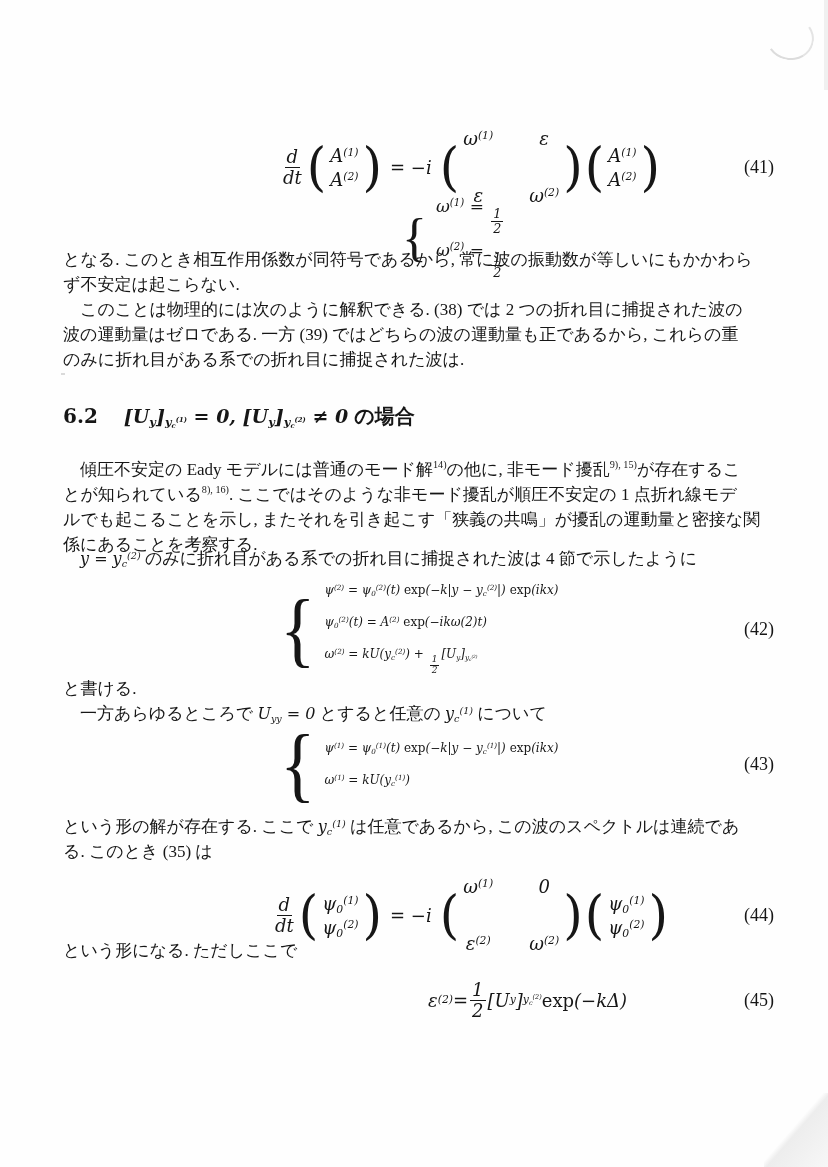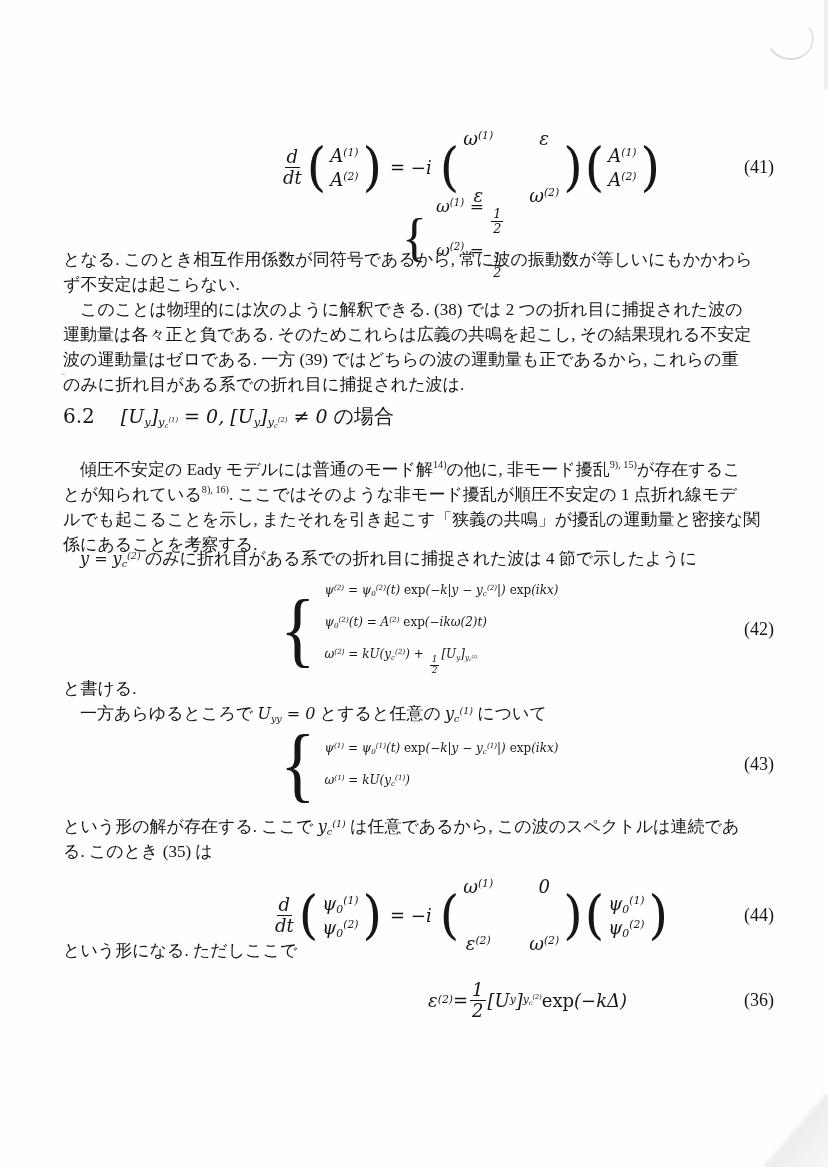--- a/index.html
+++ b/index.html
@@ -6,21 +6,21 @@
   .page{position:relative;width:828px;height:1167px;margin:0 auto;background:#fefefe;
         color:#161616;font-family:"Liberation Serif","DejaVu Serif",serif;overflow:hidden;}
   
   .para{position:absolute;left:63px;width:718px;font-size:17px;line-height:25px;
         font-family:"Liberation Serif","DejaVu Serif",serif;font-weight:500;}
   .line{white-space:nowrap;}
   .line .jp{font-family:"Liberation Serif","DejaVu Serif",serif;}
   .line .m{font-family:"DejaVu Serif",serif;font-style:italic;font-size:16px;}
   .line sup.ref{font-size:60%;line-height:0;vertical-align:super;}
   
-  .heading{position:absolute;left:63px;top:403px;font-size:20px;font-weight:normal;
+  .heading{position:absolute;left:63px;top:403px;font-size:20px;font-weight:bold;
            display:flex;align-items:baseline;}
   .heading .hnum{margin-right:26px;font-family:"DejaVu Serif",serif;}
   .heading .hmath{font-family:"DejaVu Serif",serif;font-style:italic;font-size:19px;}
   .heading .hsuf{margin-left:6px;}
   
   [data-math]{font-family:"DejaVu Serif",serif;font-style:italic;}
   [data-math] sup,.m sup{font-size:60%;line-height:0;vertical-align:0.55em;}
   [data-math] sub,.m sub{font-size:60%;line-height:0;vertical-align:-0.3em;}
   .up{font-style:normal;}
   .frac{display:inline-flex;flex-direction:column;align-items:center;font-size:0.75em;
@@ -114,21 +114,20 @@
     </span>
   </div>
 
   <div class="para" style="top:247px;">
     <div class="line"><span class="jp">となる. このとき相互作用係数が同符号であるから, 常に波の振動数が等しいにもかかわら</span></div>
     <div class="line"><span class="jp">ず不安定は起こらない.</span></div>
   </div>
 
   <div class="para" style="top:297px;">
     <div class="line"><span class="jp">　このことは物理的には次のように解釈できる. (38) では 2 つの折れ目に捕捉された波の</span></div>
-    <div class="line"><span class="jp">運動量は各々正と負である. そのためこれらは広義の共鳴を起こし, その結果現れる不安定</span></div>
     <div class="line"><span class="jp">波の運動量はゼロである. 一方 (39) ではどちらの波の運動量も正であるから, これらの重</span></div>
     <div class="line"><span class="jp">のみに折れ目がある系での折れ目に捕捉された波は.</span></div>
   </div>
 
   <div class="heading">
     <span class="hnum">6.2</span>
     <span class="hmath" data-math="heading.math">[U<sub>y</sub>]<sub>y<sub>c</sub><sup>(1)</sup></sub> = 0, [U<sub>y</sub>]<sub>y<sub>c</sub><sup>(2)</sup></sub> ≠ 0</span>
     <span class="hsuf">の場合</span>
   </div>
 
@@ -214,17 +213,17 @@
 
   <div class="para" style="top:938px;">
     <div class="line"><span class="jp">という形になる. ただしここで</span></div>
   </div>
 
   <div class="eqblock" style="top:975px;padding-left:428px;align-items:center;height:50px;">
     <span class="mrow disp" data-math="equations.e45.body">ε<sup>(2)</sup> = <span class="frac">
           <span class="fn">1</span>
           <span class="fd">2</span>
         </span>[U<sub>y</sub>]<sub>y<sub>c</sub><sup>(2)</sup></sub> <span class="up">exp</span>(−kΔ)</span>
-    <span class="eqlabel">(36)</span>
+    <span class="eqlabel">(45)</span>
   </div>
 
 
 </div>
 
 </body></html>

